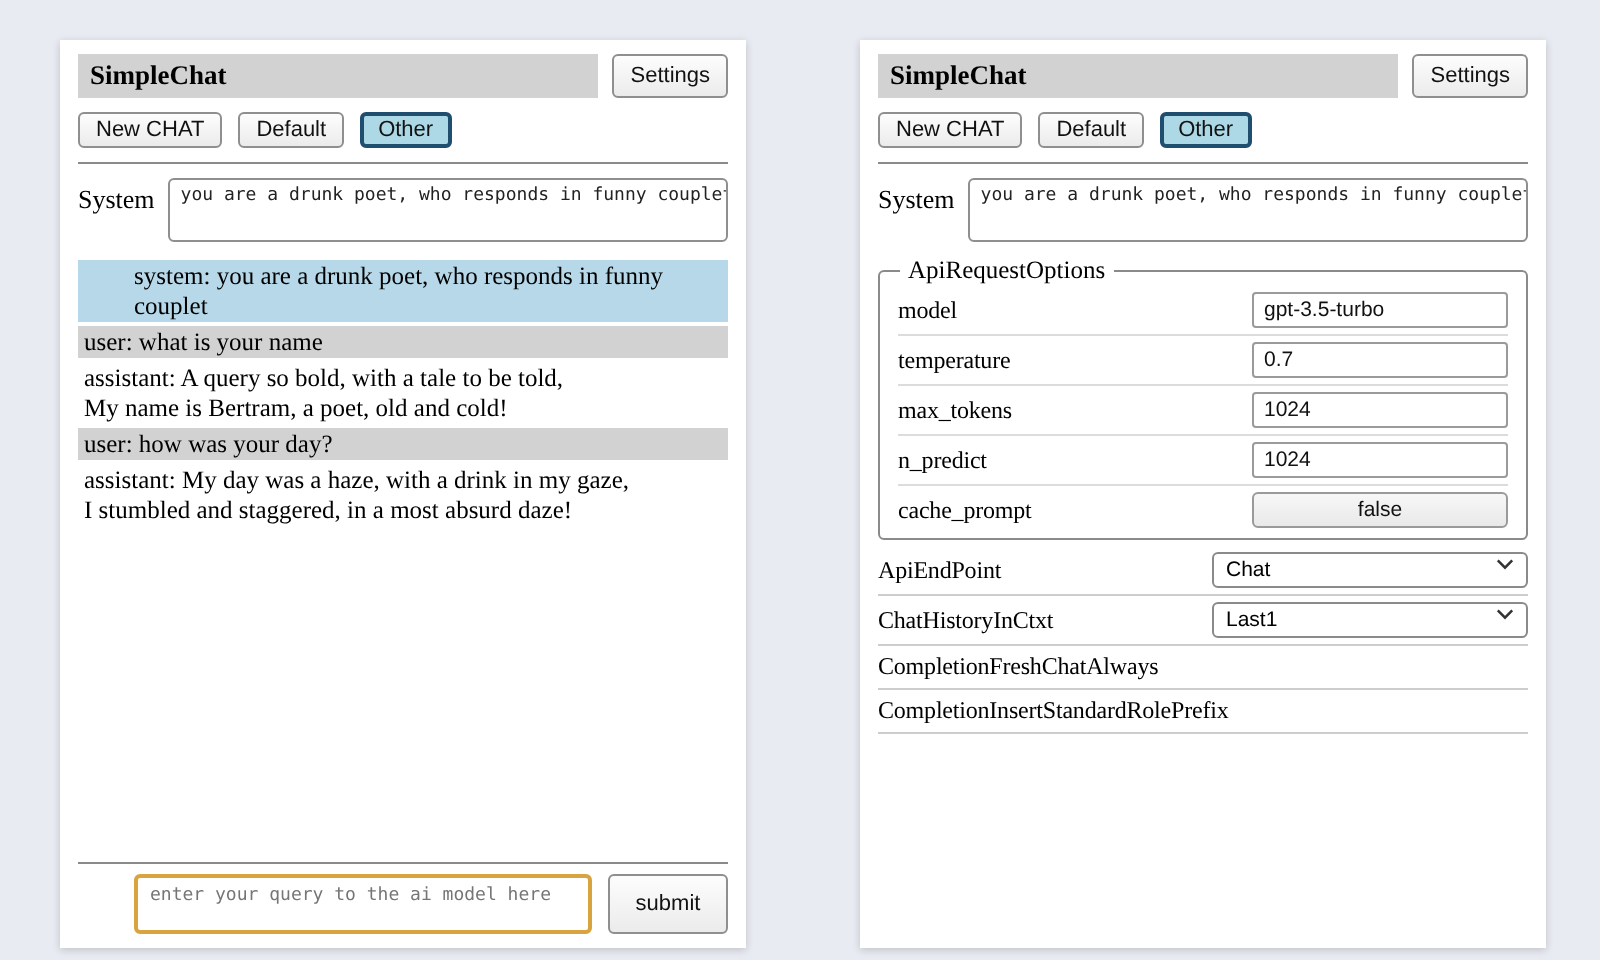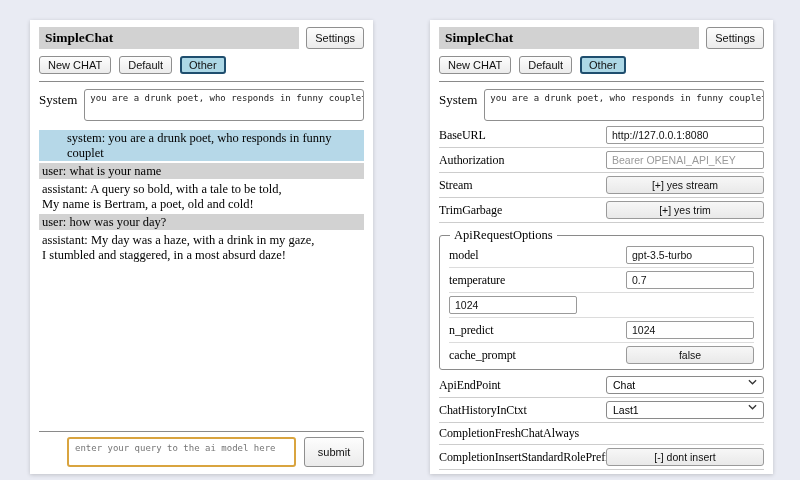--- a/index.html
+++ b/index.html
@@ -114,50 +114,33 @@
       <button class="btn">New CHAT</button>
       <button class="btn">Default</button>
       <button class="btn active">Other</button>
     </div>
     <hr>
     <div class="system-row">
       <label>System</label>
       <textarea class="sys-ta" rows="2" wrap="off" style="">you are a drunk poet, who responds in funny couplet</textarea>
     </div>
     <div class="settings">
-      <div id="rows-top">
-          <div class="srow">
-            <span class="slabel">BaseURL</span>
-            <input type="text" class="ctl tctl" value="http://127.0.0.1:8080" style="">
-          </div>
-          <div class="srow">
-            <span class="slabel">Authorization</span>
-            <input type="text" class="ctl tctl" placeholder="Bearer OPENAI_API_KEY" style="">
-          </div>
-          <div class="srow">
-            <span class="slabel">Stream</span>
-            <button class="ctl bctl">[+] yes stream</button>
-          </div>
-          <div class="srow">
-            <span class="slabel">TrimGarbage</span>
-            <button class="ctl bctl">[+] yes trim</button>
-          </div>
-        </div>
       <fieldset>
         <legend>ApiRequestOptions</legend>
         <div id="rows-group">
             <div class="srow">
               <span class="slabel">model</span>
               <input type="text" class="ctl tctl" value="gpt-3.5-turbo" style="">
             </div>
             <div class="srow">
               <span class="slabel">temperature</span>
               <input type="text" class="ctl tctl" value="0.7" style="">
             </div>
             <div class="srow">
+              <span class="slabel">max_tokens</span>
               <input type="text" class="ctl tctl" value="1024" style="">
             </div>
             <div class="srow">
               <span class="slabel">n_predict</span>
               <input type="text" class="ctl tctl" value="1024" style="">
             </div>
             <div class="srow">
               <span class="slabel">cache_prompt</span>
               <button class="ctl bctl">false</button>
             </div>
@@ -184,21 +167,20 @@
                   <path d="M1 1 L5 5 L9 1" fill="none" stroke="#333" stroke-width="1.4"></path>
                 </svg>
               </span>
             </div>
           </div>
           <div class="srow">
             <span class="slabel">CompletionFreshChatAlways</span>
           </div>
           <div class="srow">
             <span class="slabel">CompletionInsertStandardRolePrefix</span>
-            <button class="ctl bctl">[-] dont insert</button>
           </div>
         </div>
     </div>
     <div class="spacer"></div>
 
   </section>
 
 </main>
 
 </body></html>

